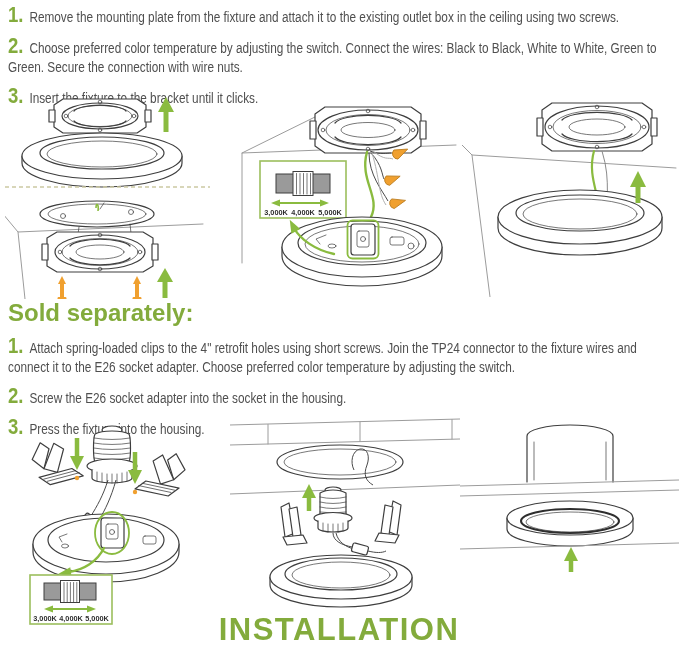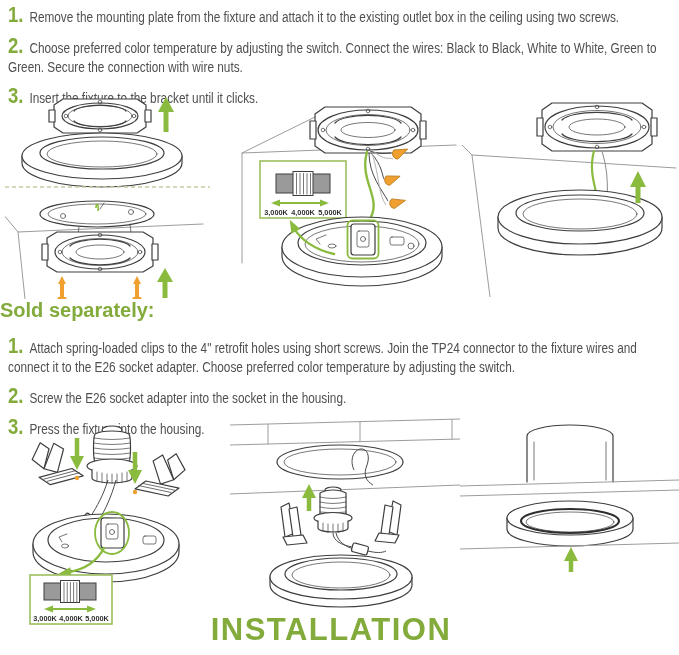--- a/index.html
+++ b/index.html
@@ -12,26 +12,26 @@
   #steps-sold { top:336px; }
   .step {
     width:788px; transform:scaleX(0.843); transform-origin:0 0;
     color:#4f4f4f; font-size:14px; line-height:19px; margin-bottom:9px;
   }
   .num {
     color:#83ab3c; font-weight:bold; font-size:22px; margin-right:7px;
     line-height:19px;
   }
   #sold-heading {
-    position:absolute; left:0; top:299px;
-    color:#83ab3c; font-weight:bold; font-size:20px;
+    position:absolute; left:8px; top:299px;
+    color:#83ab3c; font-weight:bold; font-size:24px;
   }
   #title {
     position:absolute; left:0; top:612px; width:662px; text-align:center;
-    color:#83ab3c; font-weight:bold; font-size:31px; letter-spacing:1.5px;
+    color:#83ab3c; font-weight:bold; font-size:31px; letter-spacing:1.5px;padding-left:8px;
   }
   .panel { position:absolute; }
   
   .s  { fill:none; stroke:#3e3e3e; stroke-width:1.2; stroke-linecap:round; stroke-linejoin:round; }
   .sw { fill:#ffffff; stroke:#3e3e3e; stroke-width:1.2; stroke-linecap:round; stroke-linejoin:round; }
   .thin { stroke-width:0.7; }
   .gray { fill:none; stroke:#9c9c9c; stroke-width:1; stroke-linecap:round; }
   .wire { fill:none; stroke:#4a4a4a; stroke-width:1; }
   .wirel { fill:none; stroke:#b0b0b0; stroke-width:1; }
   .gwire { fill:none; stroke:#8abb3f; stroke-width:2.4; stroke-linecap:round; }

